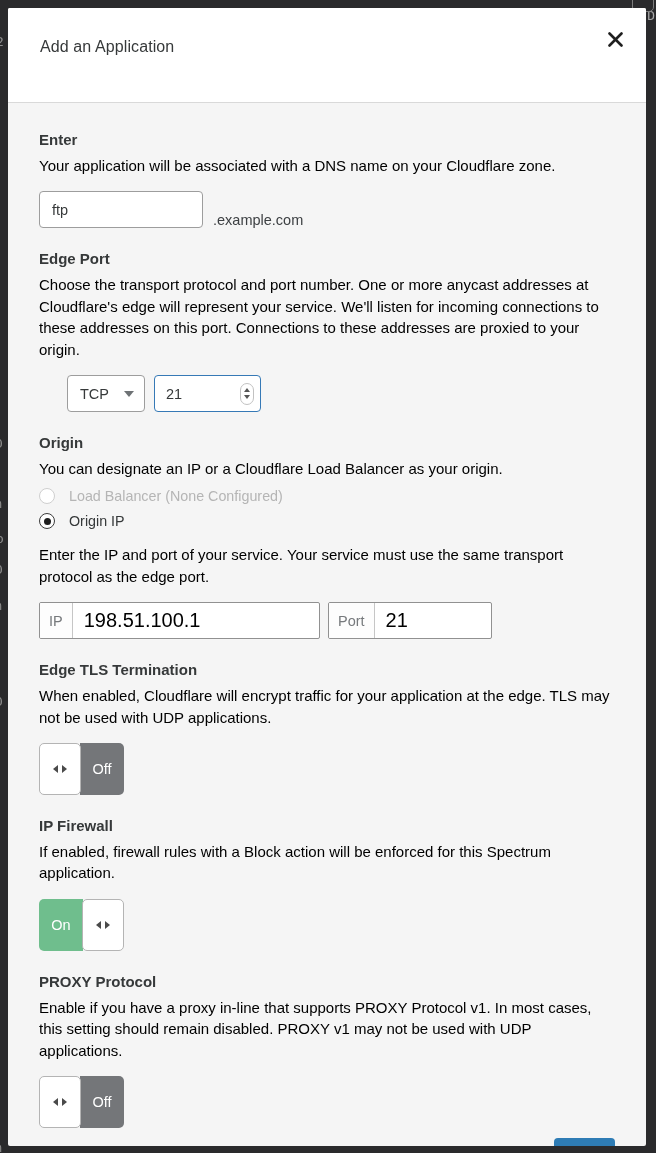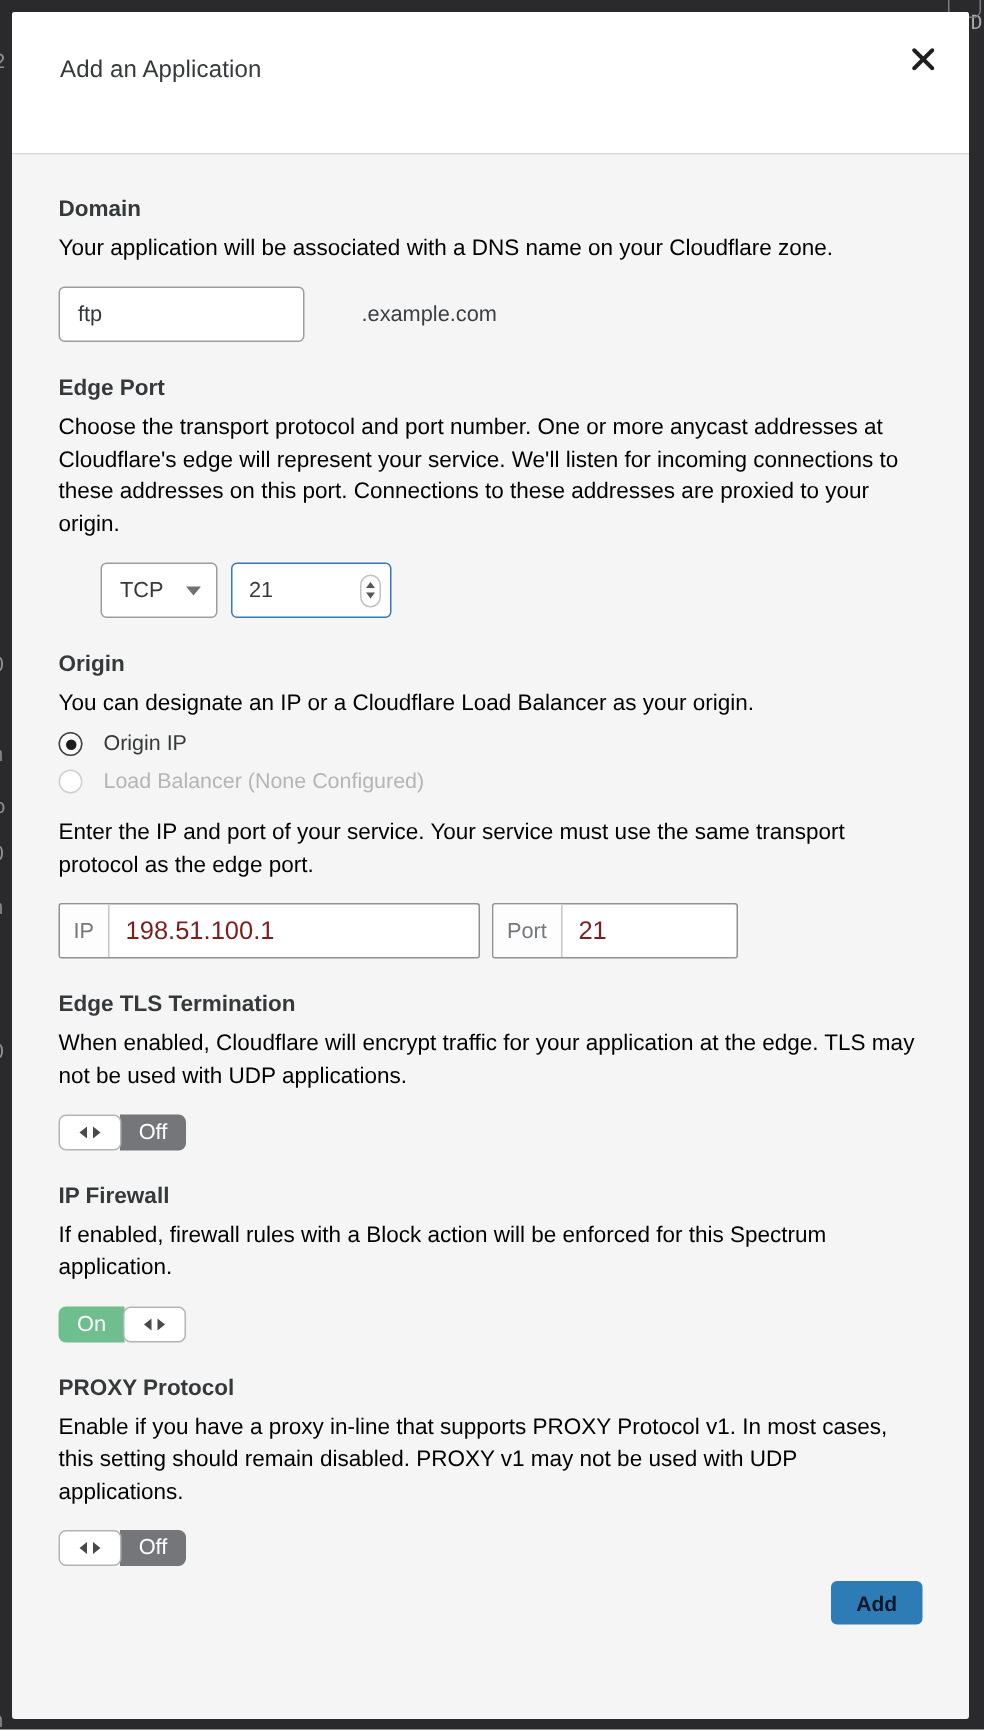--- a/index.html
+++ b/index.html
@@ -70,21 +70,21 @@
   }
   .section-desc {
     font-size:15px;
     line-height:21.4px;
     color:#000000;
     margin-bottom:15px;
     max-width:576px;
   }
   .desc-follow { margin-top:11px; }
   
-  .domain-row { display:flex; align-items:center;gap:28px; }
+  .domain-row { display:flex; align-items:flex-end; }
   .text-input {
     height:37px;
     border:1px solid #9d9d9d;
     border-radius:4px;
     background:#fff;
     font-family:inherit;
     font-size:14.5px;
     color:#36393a;
     padding:0 12px;
     outline:none;
@@ -185,31 +185,31 @@
     display:flex; align-items:center;
     padding:0 9px;
     font-size:14.5px;
     color:#76797c;
     border-right:1px solid #c6c6c6;
     background:#fdfdfd;
   }
   .affix-group input {
     border:none; outline:none;
     font-family:inherit;
-    font-size:17px; color:#7f1d1d;
+    font-size:20px; color:#000000;
     padding:0 11px;
     background:transparent;
     width:100%;
   }
   .ip-group { width:281px; margin-right:8px; }
   .port-group { width:164px; }
   
   .toggle {
     display:flex;
-    height:24px;
+    height:52px;
     width:85px;
     cursor:pointer;
   }
   .toggle-state {
     display:flex; align-items:center; justify-content:center;
     width:44px;
     font-size:14.5px;
     color:#fff;
   }
   .toggle-state.off { background:#747679; border-radius:0 5px 5px 0; }
@@ -282,21 +282,21 @@
           <line x1="1.5" y1="1.5" x2="13.5" y2="13.5" stroke="#1f1f1f" stroke-width="2.6" stroke-linecap="round"></line>
           <line x1="13.5" y1="1.5" x2="1.5" y2="13.5" stroke="#1f1f1f" stroke-width="2.6" stroke-linecap="round"></line>
         </svg>
       </span>
     </button>
   </div>
 
   <div class="modal-body">
 
     <div class="section">
-      <div class="section-label">Domain</div>
+      <div class="section-label">Enter</div>
       <div class="section-desc">Your application will be associated with a DNS name on your Cloudflare zone.</div>
       <div class="domain-row">
         <input class="text-input domain-input" type="text" value="ftp" style="">
         <span class="domain-suffix">.example.com</span>
       </div>
     </div>
 
     <div class="section">
       <div class="section-label">Edge Port</div>
       <div class="section-desc">Choose the transport protocol and port number. One or more anycast addresses at Cloudflare's edge will represent your service. We'll listen for incoming connections to these addresses on this port. Connections to these addresses are proxied to your origin.</div>
@@ -313,28 +313,28 @@
           </span>
         </div>
       </div>
     </div>
 
     <div class="section">
       <div class="section-label">Origin</div>
       <div class="section-desc" style="margin-bottom:5px;">You can designate an IP or a Cloudflare Load Balancer as your origin.</div>
 
       <div class="radio-row">
+        <span class="radio-circle disabled"></span>
+        <span class="radio-label disabled">Load Balancer (None Configured)</span>
+      </div>
+      <div class="radio-row">
         <span class="radio-circle">
             <span class="radio-dot"></span>
           </span>
         <span class="radio-label">Origin IP</span>
-      </div>
-      <div class="radio-row">
-        <span class="radio-circle disabled"></span>
-        <span class="radio-label disabled">Load Balancer (None Configured)</span>
       </div>
 
       <div class="section-desc desc-follow">Enter the IP and port of your service. Your service must use the same transport protocol as the edge port.</div>
 
       <div class="ipport-row">
         <div class="affix-group ip-group">
           <span class="affix-label">IP</span>
           <input type="text" value="198.51.100.1" style="">
         </div>
         <div class="affix-group port-group">

